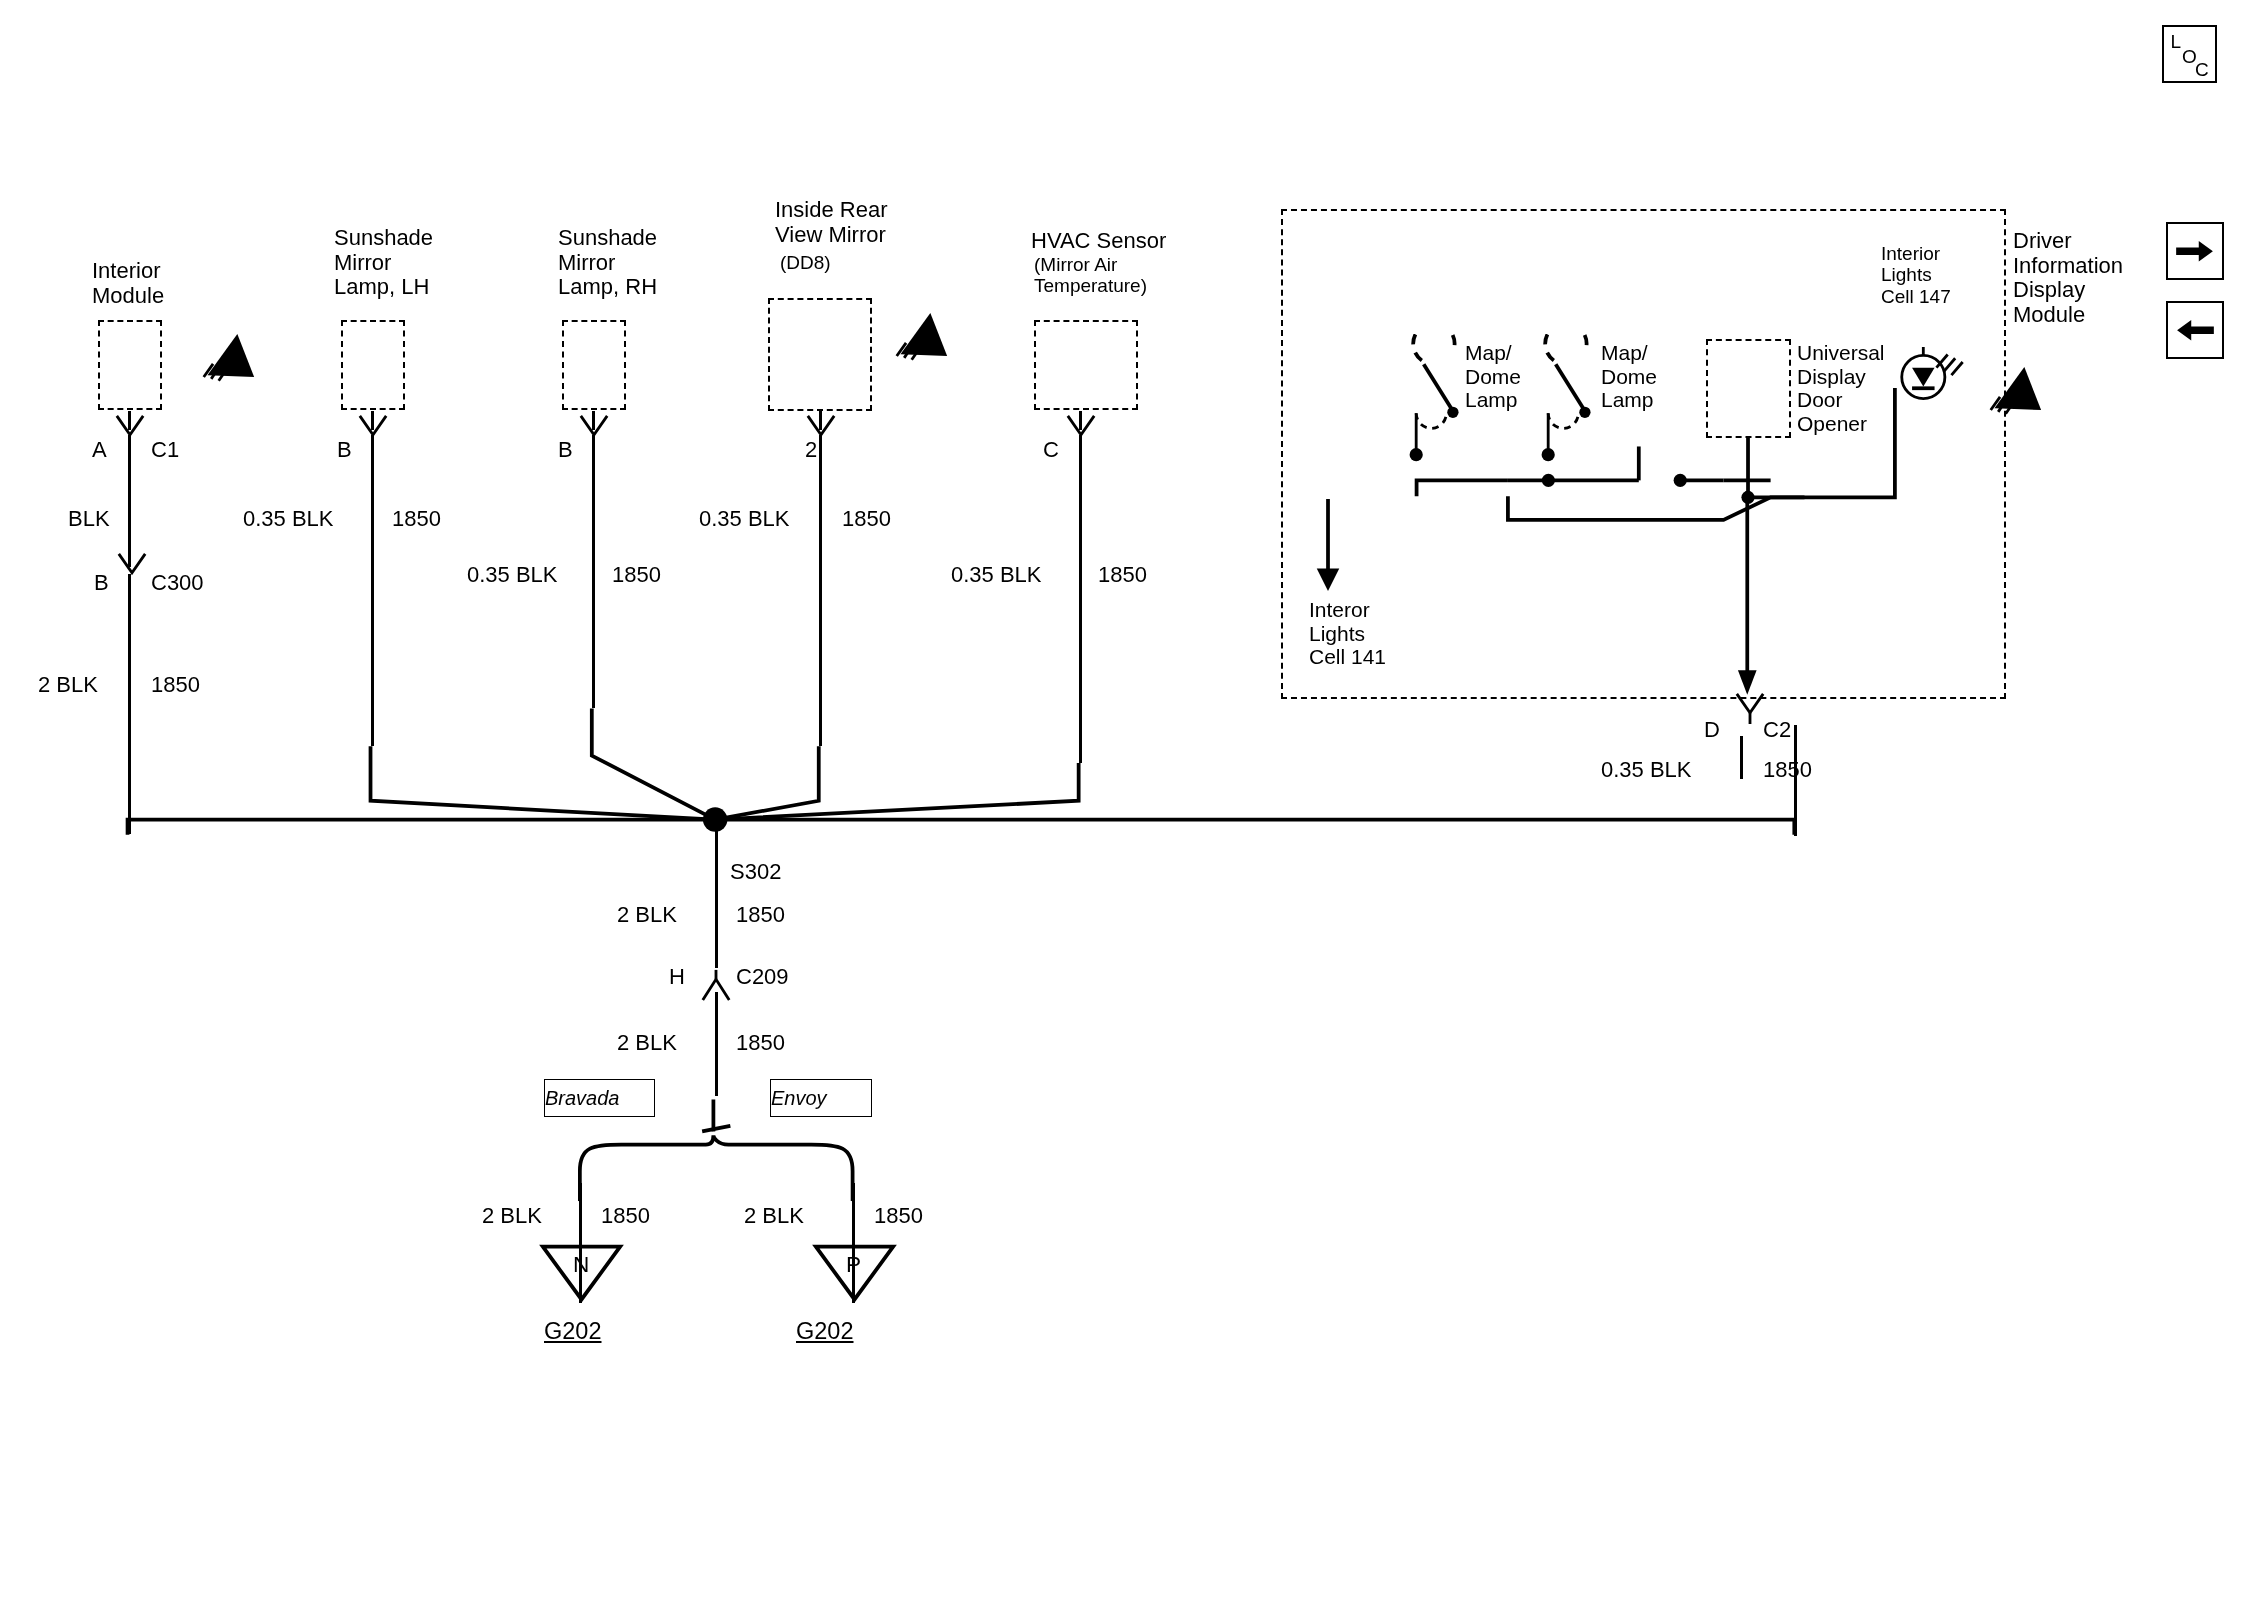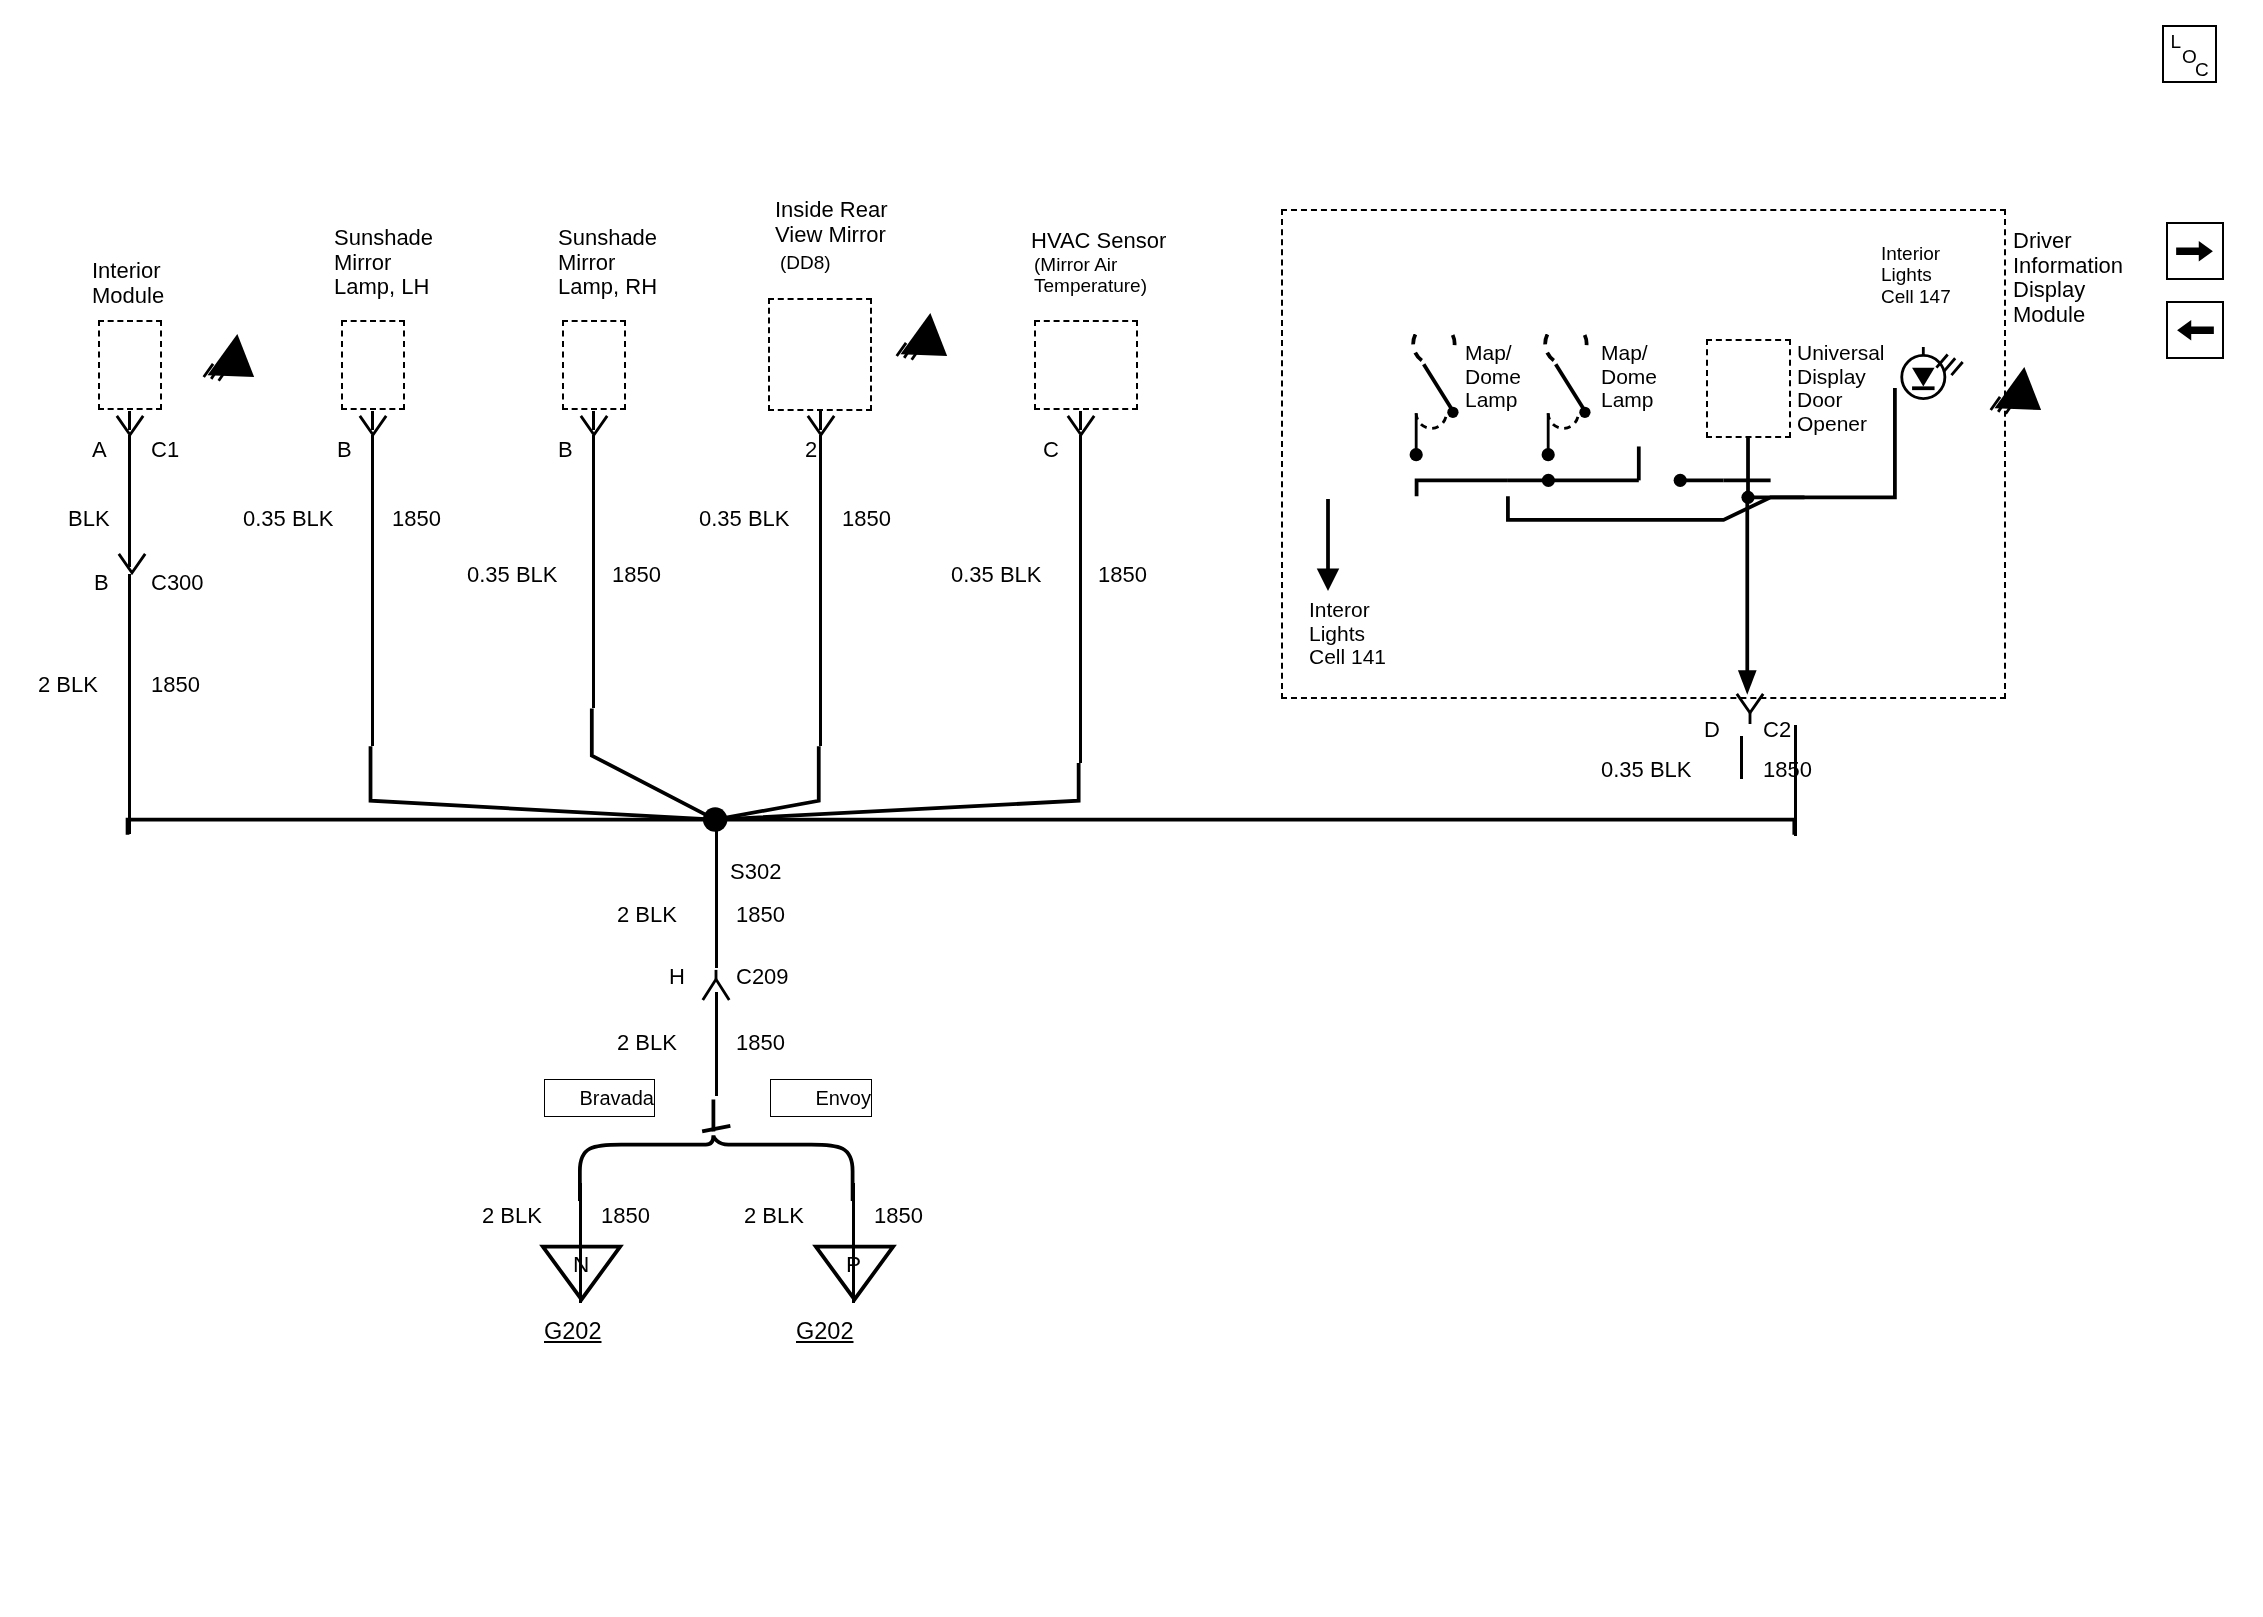--- a/index.html
+++ b/index.html
@@ -49,23 +49,24 @@
     align-items: center;
     justify-content: center;
     background: #fff;
   }
   .optbox {
     position: absolute;
     border: 1.9px solid #000;
     box-sizing: border-box;
     display: flex;
     align-items: center;
-    justify-content: flex-end;
+    justify-content: flex-start;
     font-size: 20px;
     background: #fff;
+    font-style: italic;
   }
   svg { display: block; }
 </style>
 </head>
 <body>
 
 <div id="page">
 
   <div class="solidbox" style="left:2162px; top:24.5px; width:55px; height:58px;">
     <div class="lbl t20" style="left:6.6px; top:4.7px;">L</div>

